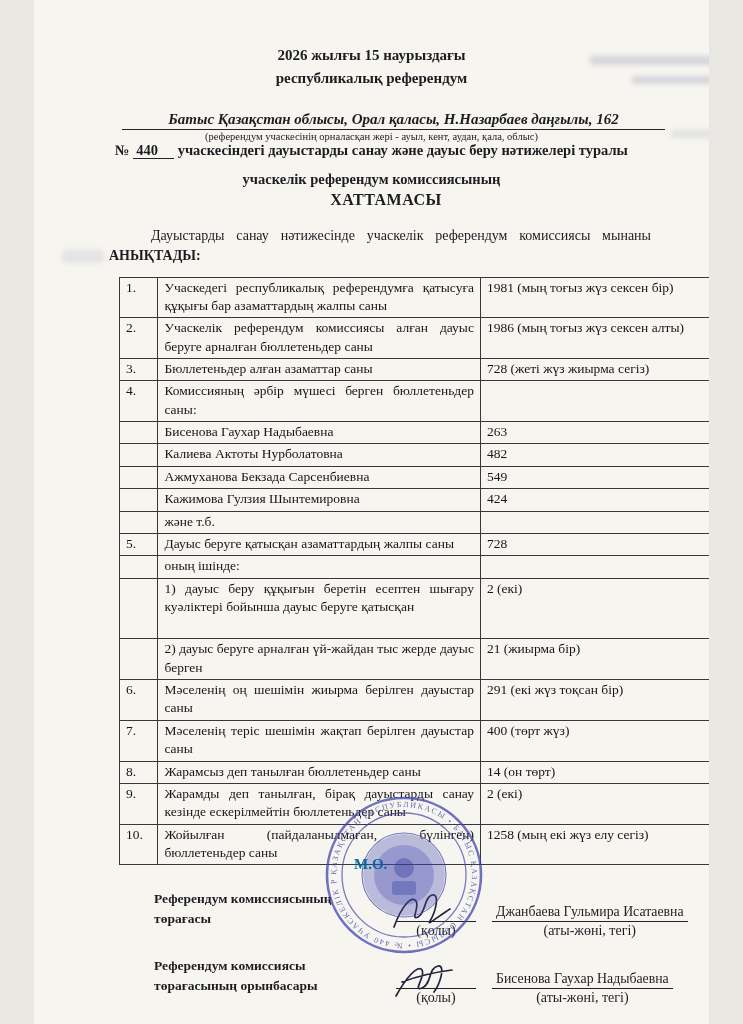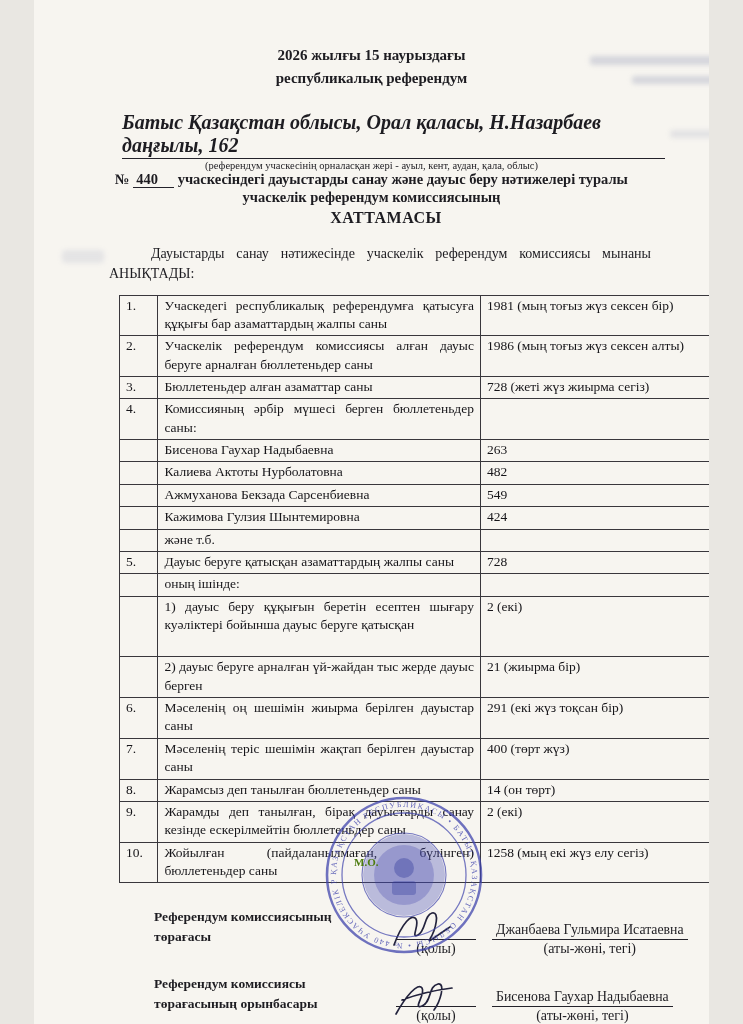--- a/index.html
+++ b/index.html
@@ -10,32 +10,32 @@
     background:#f7f5f0;
     overflow:hidden;
     font-family:"Liberation Serif","DejaVu Serif",serif;
     color:#1d1c21;
   }
   
   .doc-header{margin-top:44px;text-align:center;font-weight:700;font-size:15px;line-height:1.5;}
   .location-wrap{
     margin:22px 44px 0 88px;
     border-bottom:1.6px solid #23222a;
-    font-weight:700;font-style:italic;font-size:20px;
+    text-align:center;font-weight:700;font-style:italic;font-size:15px;
     padding-bottom:1px;
   }
   .location-hint{text-align:center;font-size:10.5px;margin-top:1px;}
   .precinct-line{text-align:center;font-weight:700;font-size:14.5px;margin-top:0;}
   .precinct-num{border-bottom:1.6px solid #23222a;padding:0 16px 0 3px;}
-  .title-line{text-align:center;font-weight:700;font-size:14.5px;margin-top:1px;}
+  .title-line{text-align:center;font-weight:700;font-size:14.5px;margin-top:12px;}
   .protocol-title{text-align:center;font-weight:700;font-size:16px;margin-top:3px;letter-spacing:.5px;padding-left:29px;}
   
   .intro{margin:17px 58px 0 75px;font-size:14px;line-height:1.45;}
   .intro-line1{text-align:justify;text-align-last:justify;text-indent:42px;}
-  .intro-line2{font-weight:400;}
+  .intro-line2{font-weight:700;}
   
   table.results{
     margin:10px 0 0 85px;
     border-collapse:collapse;
     width:600px;
     font-size:13.5px;line-height:1.36;
     color:#161519;
   }
   table.results td{border:1px solid #39373c;vertical-align:top;padding:1px 6px 2px 6px;}
   td.c-no{width:26px;padding-left:4px;padding-right:2px;}
@@ -53,21 +53,21 @@
   .sig-name{font-size:13.8px;border-bottom:1.2px solid #23222a;padding:0 4px 1px 4px;white-space:nowrap;}
   .scribble{position:absolute;left:-8px;bottom:2px;pointer-events:none;}
   .scribble path{stroke:#23233d;stroke-width:1.7;fill:none;stroke-linecap:round;}
   
   .stamp{
     position:absolute;left:288px;top:793px;width:164px;height:164px;
     z-index:2;pointer-events:none;opacity:.88;filter:blur(.4px);
   }
   .mo-label{
     position:absolute;left:320px;top:856px;z-index:3;
-    font-weight:700;font-size:11px;color:#4d7c0f;
+    font-weight:700;font-size:15px;color:#0369a1;
   }
   
   .ghost{position:absolute;filter:blur(2.6px);background:rgba(124,133,170,.28);border-radius:3px;z-index:0;}
   .g1{left:556px;top:56px;width:138px;height:9px;}
   .g2{left:598px;top:76px;width:92px;height:8px;}
   .g3{left:636px;top:130px;width:70px;height:8px;opacity:.6;}
   .g4{left:28px;top:250px;width:42px;height:13px;opacity:.55;}
 </style>
 </head>
 <body>

